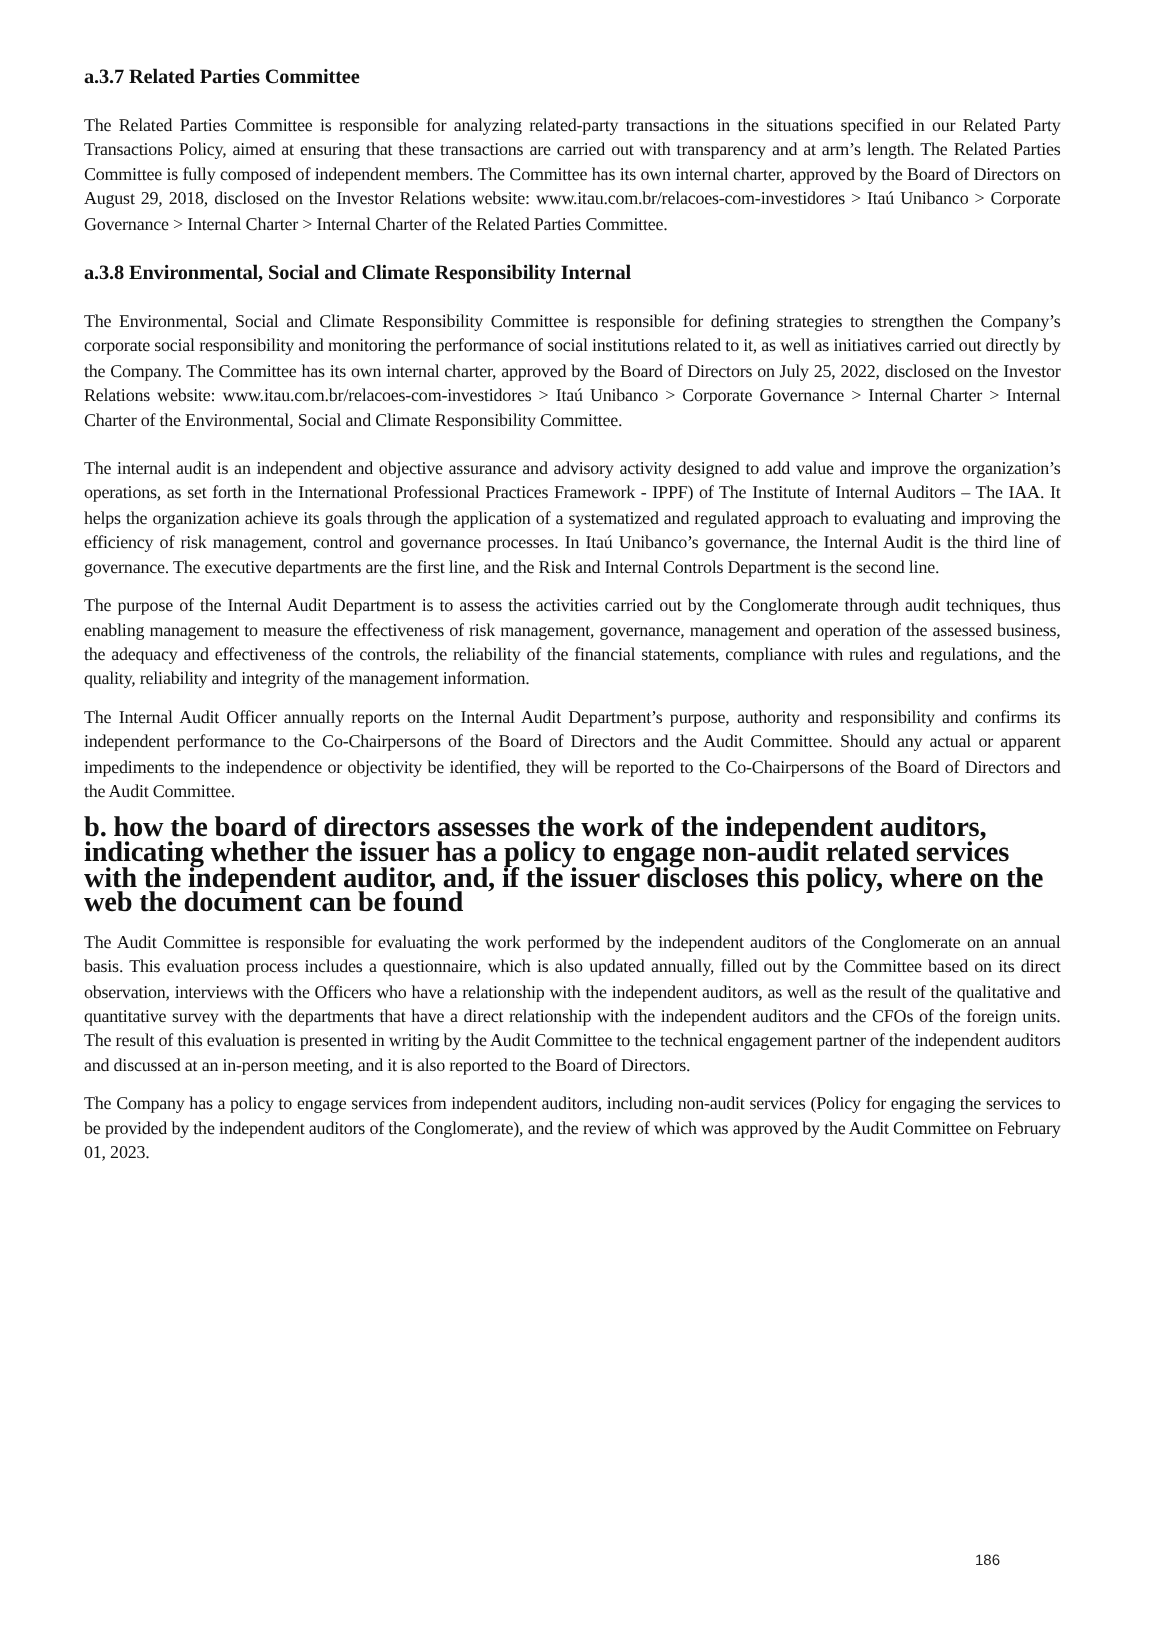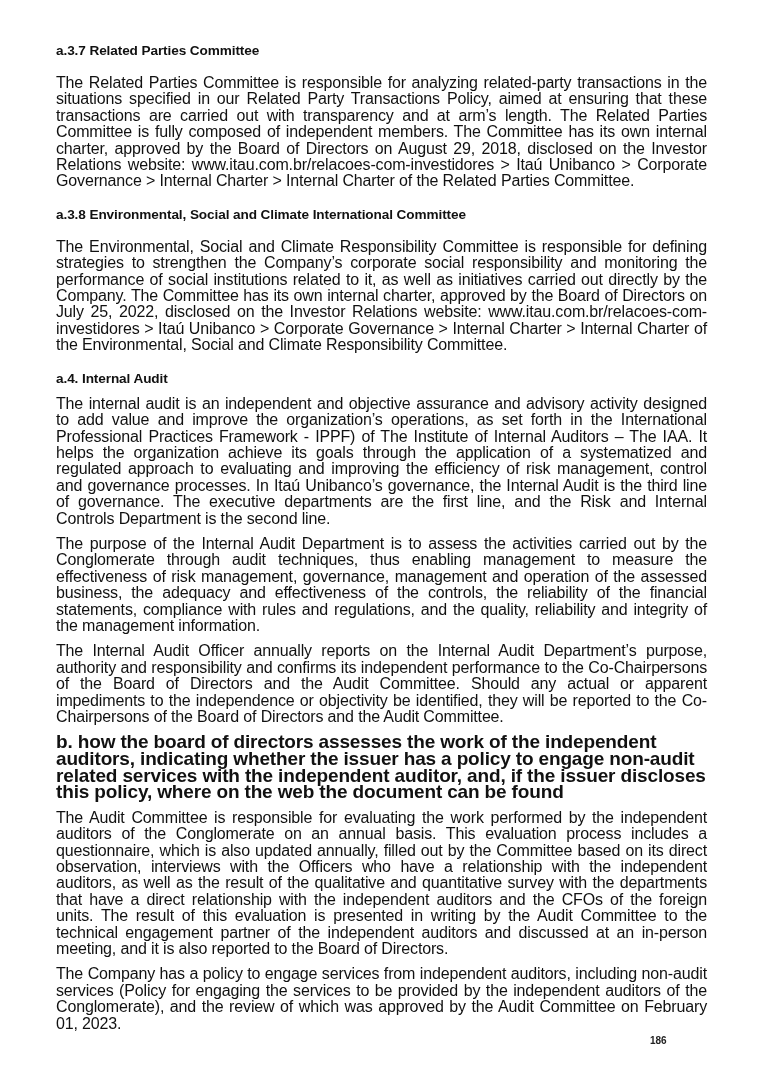--- a/index.html
+++ b/index.html
@@ -13,68 +13,67 @@
       position: relative;
       overflow: hidden;
       font-family: "Liberation Sans", sans-serif;
       color: #111111;
     }
     .page {
       position: absolute;
       left: 56px;
       top: 42px;
       width: 651px;
+      font-family: Liberation Serif, serif;
     }
     .heading {
       font-weight: bold;
       font-size: 13.6px;
       line-height: 17px;
       margin: 0 0 16px 0;
       letter-spacing: -0.1px;
     }
     .heading.h-big {
       font-size: 19px;
       line-height: 16.6px;
       margin-bottom: 9px;
       letter-spacing: -0.15px;
     }
     .para {
-      font-size: 16px;
+      font-size: 12px;
       line-height: 16.4px;
       text-align: justify;
       margin: 0 0 9px 0;
       letter-spacing: -0.15px;
     }
     .para.gap-after {
       margin-bottom: 16px;
     }
     .h-small-gap {
       margin-bottom: 9px;
     }
     .page-number {
       position: absolute;
       left: 650px;
       top: 1035px;
       font-size: 10px;
       color: #222;
-      font-weight: bold;
     }
   </style>
 </head>
 <body>
 
 <div class="page">
 
   <div class="heading">a.3.7 Related Parties Committee</div>
   <p class="para gap-after">The Related Parties Committee is responsible for analyzing related-party transactions in the situations specified in our Related Party Transactions Policy, aimed at ensuring that these transactions are carried out with transparency and at arm’s length. The Related Parties Committee is fully composed of independent members. The Committee has its own internal charter, approved by the Board of Directors on August 29, 2018, disclosed on the Investor Relations website: www.itau.com.br/relacoes-com-investidores &gt; Itaú Unibanco &gt; Corporate Governance &gt; Internal Charter &gt; Internal Charter of the Related Parties Committee.</p>
 
-  <div class="heading">a.3.8 Environmental, Social and Climate International Committee</div>
+  <div class="heading">a.3.8 Environmental, Social and Climate Responsibility Internal</div>
   <p class="para gap-after">The Environmental, Social and Climate Responsibility Committee is responsible for defining strategies to strengthen the Company’s corporate social responsibility and monitoring the performance of social institutions related to it, as well as initiatives carried out directly by the Company. The Committee has its own internal charter, approved by the Board of Directors on July 25, 2022, disclosed on the Investor Relations website: www.itau.com.br/relacoes-com-investidores &gt; Itaú Unibanco &gt; Corporate Governance &gt; Internal Charter &gt; Internal Charter of the Environmental, Social and Climate Responsibility Committee.</p>
 
-  <div class="heading h-small-gap">a.4. Internal Audit</div>
   <p class="para">The internal audit is an independent and objective assurance and advisory activity designed to add value and improve the organization’s operations, as set forth in the International Professional Practices Framework - IPPF) of The Institute of Internal Auditors – The IAA. It helps the organization achieve its goals through the application of a systematized and regulated approach to evaluating and improving the efficiency of risk management, control and governance processes. In Itaú Unibanco’s governance, the Internal Audit is the third line of governance. The executive departments are the first line, and the Risk and Internal Controls Department is the second line.</p>
   <p class="para">The purpose of the Internal Audit Department is to assess the activities carried out by the Conglomerate through audit techniques, thus enabling management to measure the effectiveness of risk management, governance, management and operation of the assessed business, the adequacy and effectiveness of the controls, the reliability of the financial statements, compliance with rules and regulations, and the quality, reliability and integrity of the management information.</p>
   <p class="para">The Internal Audit Officer annually reports on the Internal Audit Department’s purpose, authority and responsibility and confirms its independent performance to the Co-Chairpersons of the Board of Directors and the Audit Committee. Should any actual or apparent impediments to the independence or objectivity be identified, they will be reported to the Co-Chairpersons of the Board of Directors and the Audit Committee.</p>
 
   <div class="heading h-big">b. how the board of directors assesses the work of the independent auditors, indicating whether the issuer has a policy to engage non-audit related services with the independent auditor, and, if the issuer discloses this policy, where on the web the document can be found</div>
   <p class="para">The Audit Committee is responsible for evaluating the work performed by the independent auditors of the Conglomerate on an annual basis. This evaluation process includes a questionnaire, which is also updated annually, filled out by the Committee based on its direct observation, interviews with the Officers who have a relationship with the independent auditors, as well as the result of the qualitative and quantitative survey with the departments that have a direct relationship with the independent auditors and the CFOs of the foreign units. The result of this evaluation is presented in writing by the Audit Committee to the technical engagement partner of the independent auditors and discussed at an in-person meeting, and it is also reported to the Board of Directors.</p>
   <p class="para">The Company has a policy to engage services from independent auditors, including non-audit services (Policy for engaging the services to be provided by the independent auditors of the Conglomerate), and the review of which was approved by the Audit Committee on February 01, 2023.</p>
 
 </div>
 

